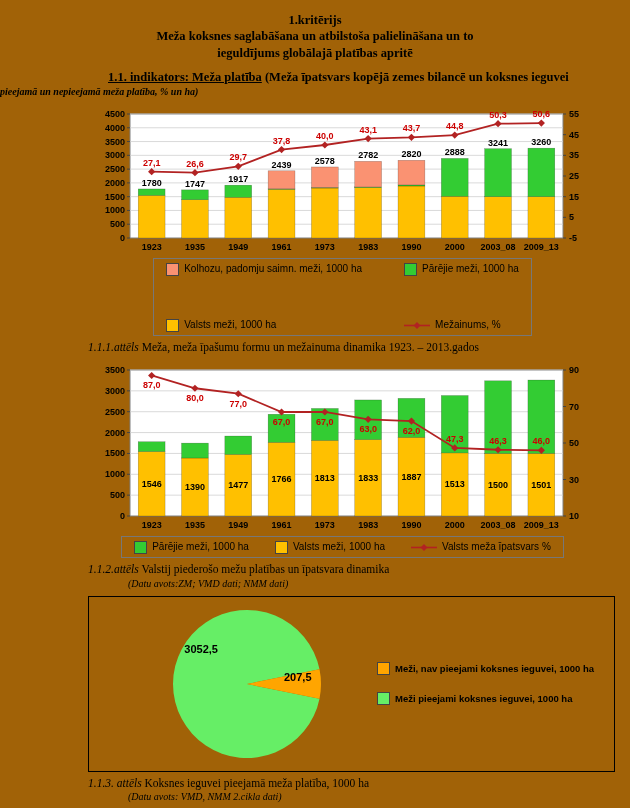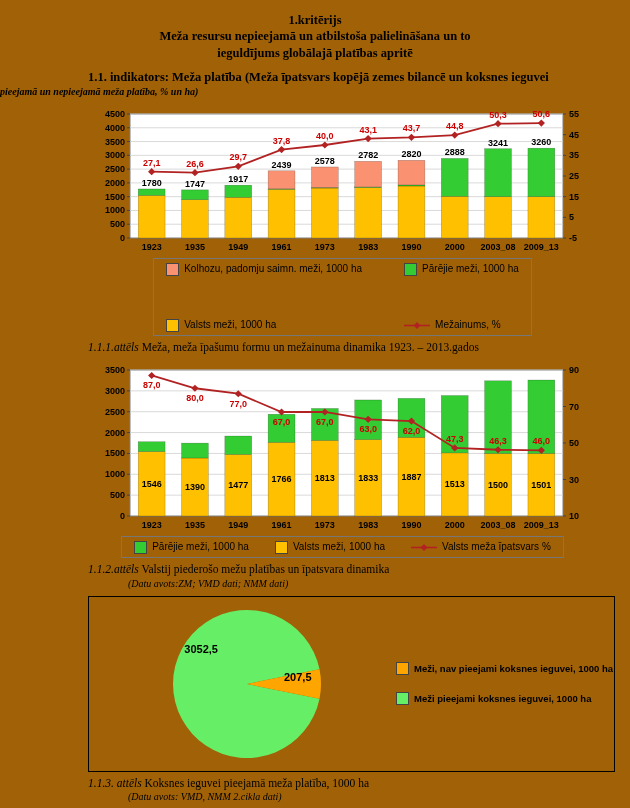--- a/index.html
+++ b/index.html
@@ -1,50 +1,50 @@
 <!DOCTYPE html>
 <html><head>
 <meta charset="utf-8">
 <style>
   html,body{margin:0;padding:0;background:#fff;}
   .page{position:relative;width:630px;height:808px;background:#a16207;overflow:hidden;
         font-family:"Liberation Serif", serif;color:#000;}
   .doc-header{text-align:center;padding-top:12px;font-weight:bold;font-size:12.5px;line-height:1.3;}
   .indicator-line{margin:8px 0 0 88px;font-size:12.5px;line-height:1.3;}
-  .ind-head{font-weight:bold;}
+  .ind-head{font-weight:bold;text-decoration:underline;margin-left:20px;}
   .ind-desc{font-weight:bold;margin-left:0;}
   .ind-desc2{font-weight:bold;font-style:italic;font-size:10px;line-height:1.3;}
   .chart{margin:6px 0 0 88px;width:509px;}
   .chart svg{display:block;}
   svg text{font-family:"Liberation Sans", sans-serif;}
   .tick{font-size:9px;font-weight:bold;fill:#000;}
   .dlabel{font-size:9px;font-weight:bold;fill:#000;}
   .red{fill:#CC0000;}
   .plabel{font-size:11px;font-weight:bold;fill:#000;}
   .legend{font-family:"Liberation Sans", sans-serif;font-size:10px;border:1px solid #777;
           width:fit-content;margin:4px auto 0;padding:3px 12px;}
   .legend.grid2{display:grid;grid-template-columns:max-content max-content;column-gap:46px;row-gap:2px;gap:42px;}
   .legend.row{display:flex;gap:26px;}
   .li{display:flex;align-items:center;gap:5px;line-height:14px;white-space:nowrap;}
   .sw{display:inline-block;width:11px;height:11px;border:1px solid #444;flex:none;}
   .caption{margin:4px 0 0 88px;font-size:11.5px;line-height:1.25;}
   .figlab{font-style:italic;}
   .source{margin:1px 0 0 128px;font-size:10px;font-style:italic;line-height:1.2;}
-  .pie-frame{border:1px solid #000;display:flex;align-items:center;gap:13px;padding:7px 8px;}
-  .pie-legend{display:flex;flex-direction:column;gap:16px;border:none;margin:16px;padding:0;
+  .pie-frame{border:1px solid #000;display:flex;align-items:center;gap:6px;padding:7px 8px;}
+  .pie-legend{display:flex;flex-direction:column;gap:16px;border:none;margin:4px;padding:0;
               font-size:9.5px;font-weight:bold;}
 </style>
 </head>
 <body>
 
 <div class="page">
 
   <div class="doc-header">
     <div>1.kritērijs</div>
-    <div>Meža resursu nepieejamā un atbilstoša palielināšana un to</div>
+    <div>Meža koksnes saglabāšana un atbilstoša palielināšana un to</div>
     <div>ieguldījums globālajā platības apritē</div>
   </div>
 
   <div class="indicator-line">
     <span class="ind-head">1.1. indikators: Meža platība</span>
     <span class="ind-desc">(Meža īpatsvars kopējā zemes bilancē un koksnes ieguvei</span>
   </div>
   <div class="ind-desc2">pieejamā un nepieejamā meža platība, % un ha)</div>
 
   <div class="chart">

